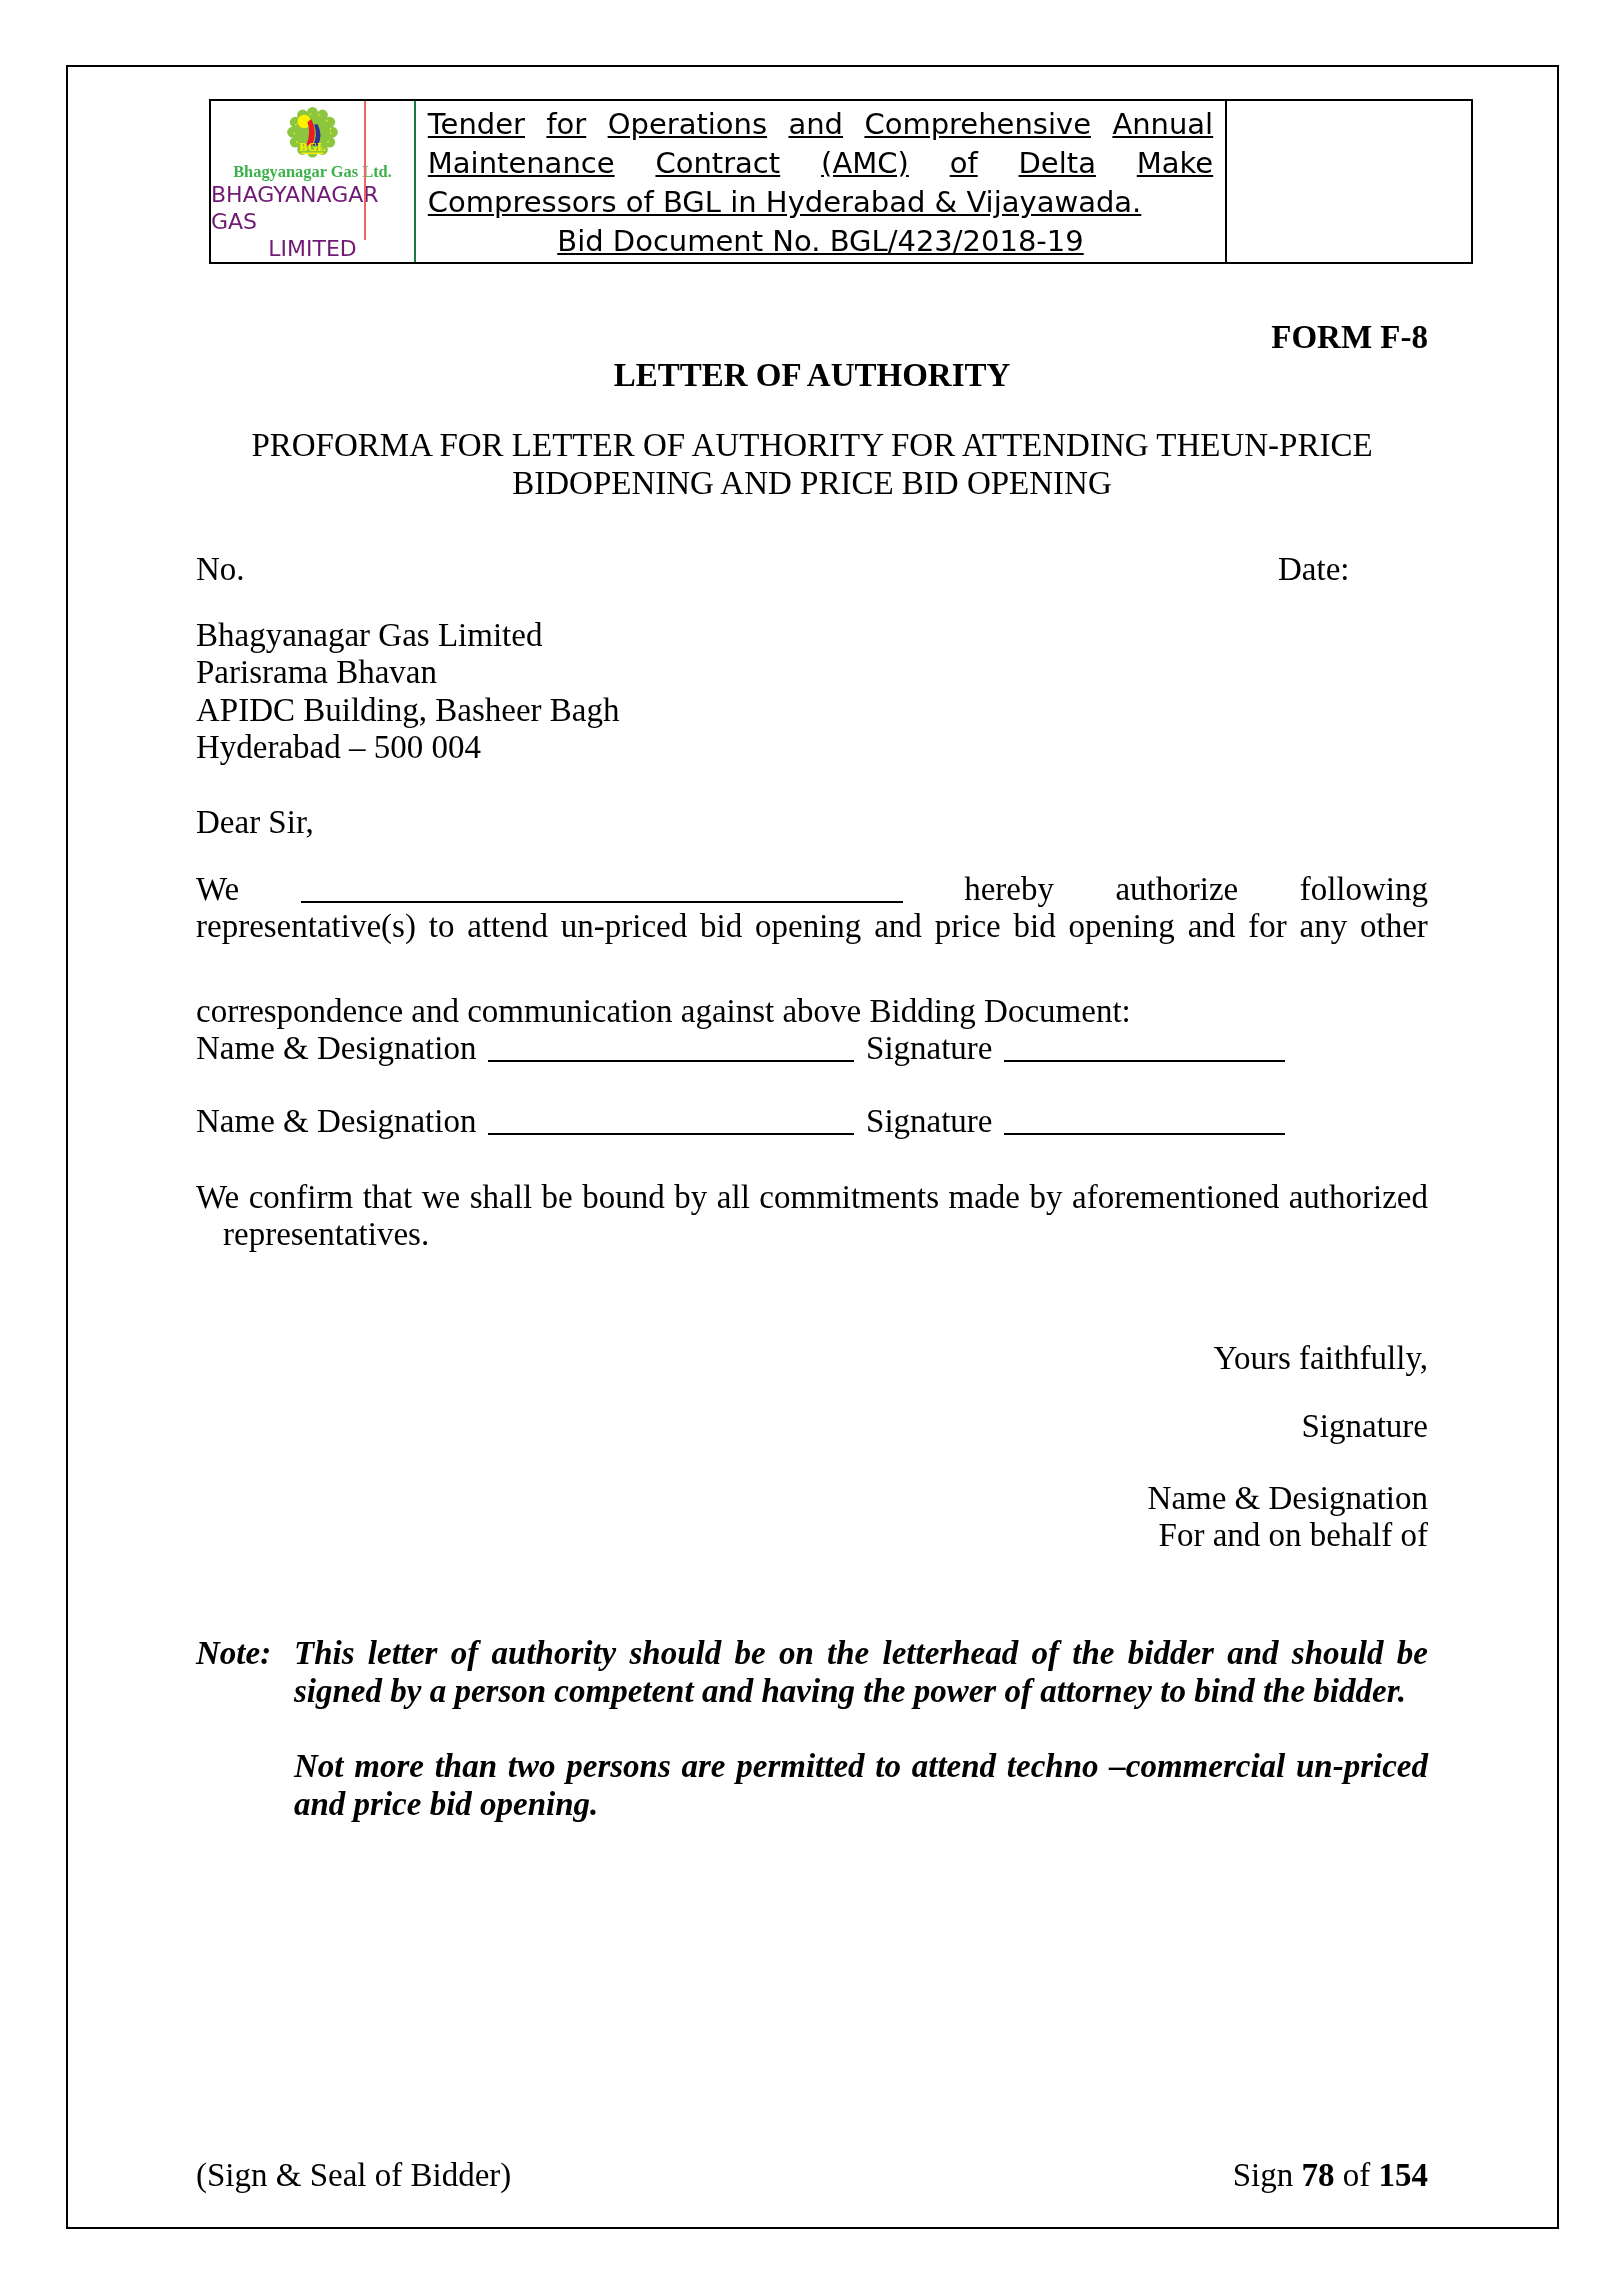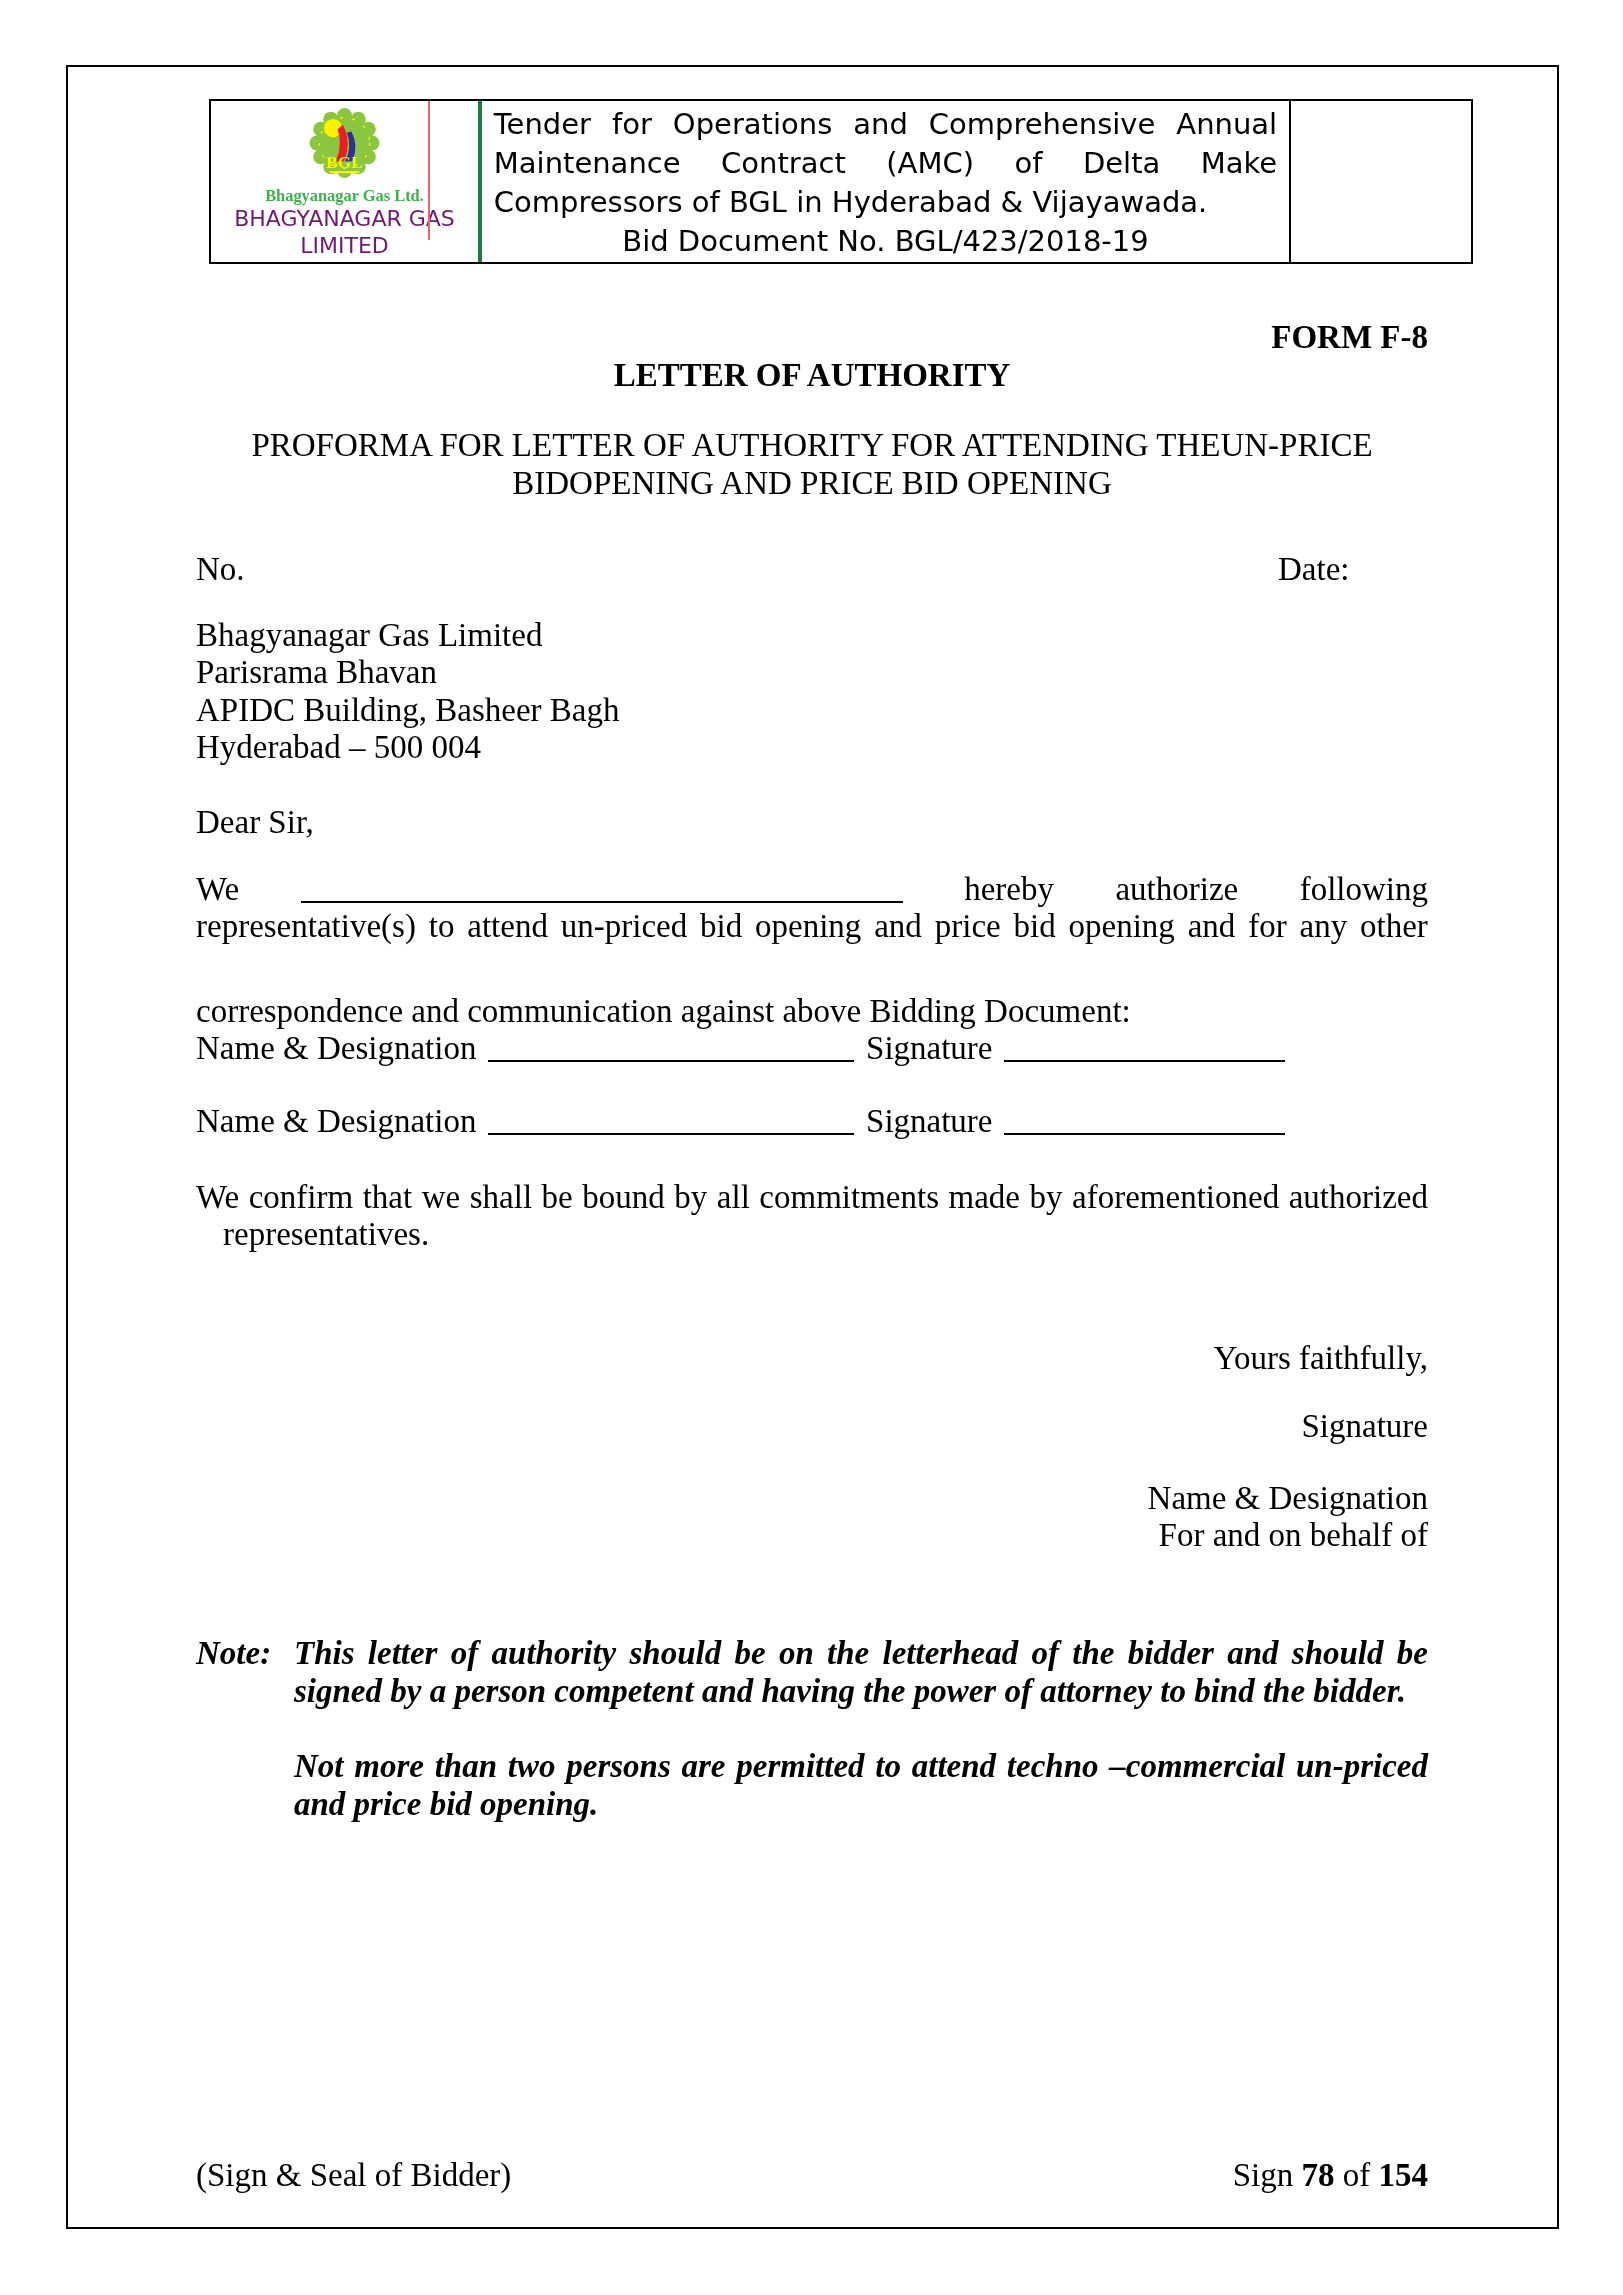--- a/index.html
+++ b/index.html
@@ -9,25 +9,25 @@
   .fs{font-size:33px;line-height:37px;}
   .b{font-weight:bold;}
   .bi{font-weight:bold;font-style:italic;}
   .center{text-align:center;}
   .right{text-align:right;}
   .jw{display:flex;justify-content:space-between;}
   .border-box{left:66px;top:65px;width:1489px;height:2160px;border:2.6px solid #000;}
   
   .hdr{left:209px;top:99px;width:1264px;height:165px;border:2px solid #000;display:flex;box-sizing:border-box;}
   .cell{box-sizing:border-box;height:100%;}
-  .cell-logo{width:267px;position:relative;display:flex;flex-direction:column;align-items:center;padding-top:2.6px;}
+  .cell-logo{width:203px;position:relative;display:flex;flex-direction:column;align-items:center;padding-top:2.6px;}
   .logo-sub{font-family:"Liberation Serif",serif;font-weight:bold;color:#3cb14a;font-size:16.4px;line-height:17.7px;margin-top:-2.6px;}
   .co-name{font-family:"DejaVu Sans",sans-serif;font-size:22px;line-height:27px;color:#701a75;}
   .red-line{position:absolute;right:48px;top:0;width:2px;height:139px;background:#f0655f;}
-  .cell-title{width:813px;border-left:4px solid #15803d;border-right:2px solid #000;padding:3.9px 11.8px 0 11.8px;font-family:"DejaVu Sans",sans-serif;font-size:29px;line-height:39px;}
+  .cell-title{width:813px;border-left:2px solid #15803d;border-right:2px solid #000;padding:3.9px 11.8px 0 11.8px;font-family:"DejaVu Sans",sans-serif;font-size:29px;line-height:39px;text-decoration:underline;}
   .cell-vol{flex:1;display:flex;flex-direction:column;justify-content:center;align-items:center;font-family:"DejaVu Sans",sans-serif;font-size:25px;line-height:34px;}
   
   .row-flex{display:flex;align-items:flex-end;}
   .blank{display:inline-block;border-bottom:2.6px solid #000;margin-bottom:5.2px;}
   .note-text{width:1134px;}
 </style>
 </head>
 <body>
 
 <div class="page">

